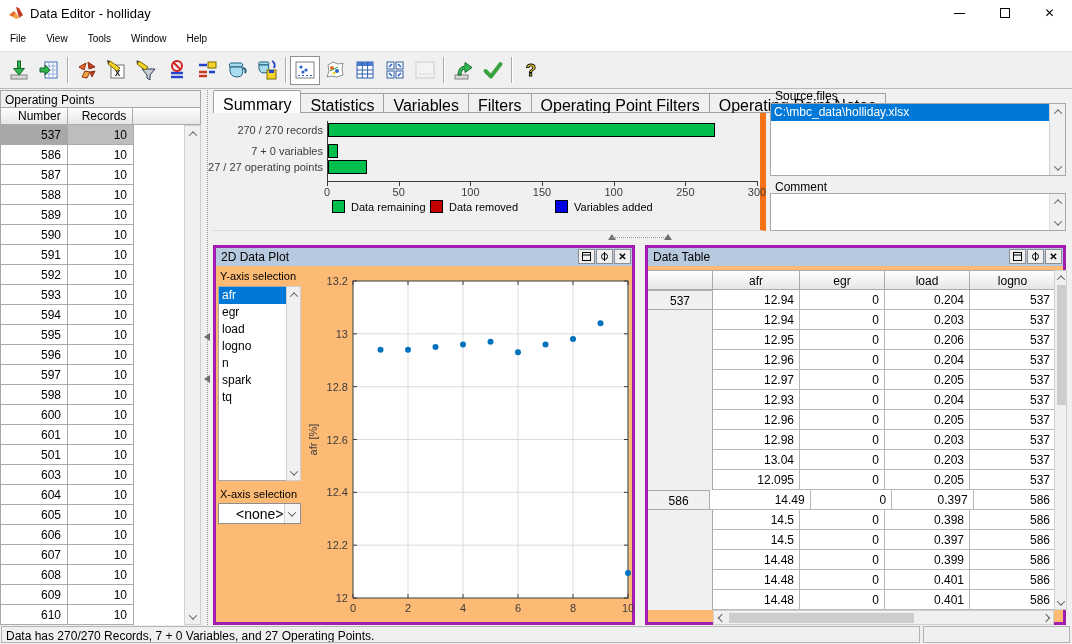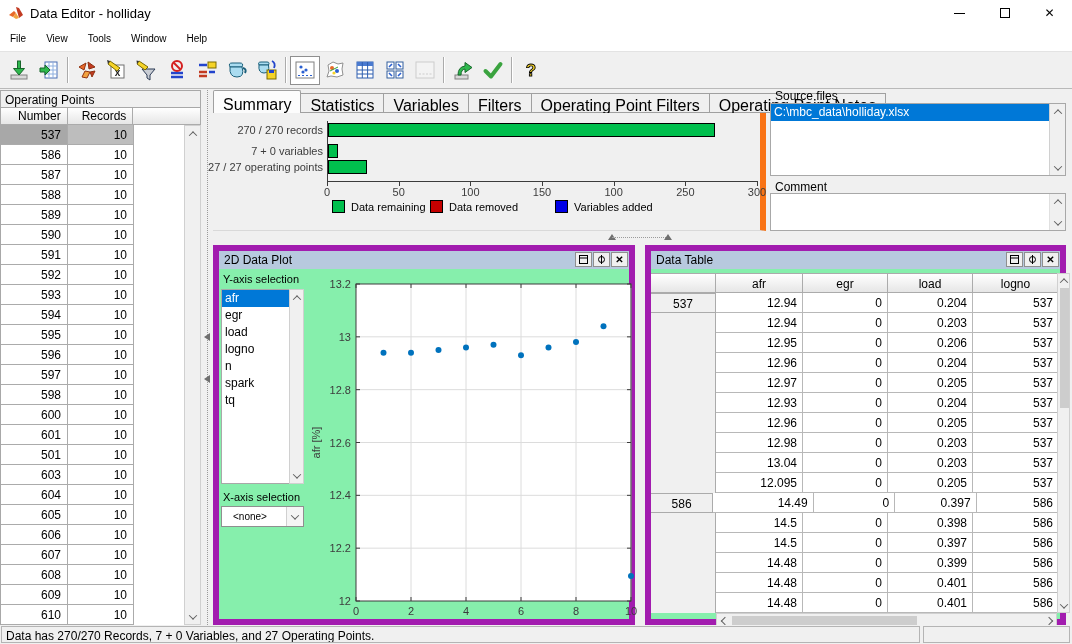--- a/index.html
+++ b/index.html
@@ -75,32 +75,32 @@
   .src-item { height:17px; padding:1px 3px; font-size:12px; white-space:nowrap; overflow:hidden; }
   .src-item.sel { background:#0078d7; color:#fff; }
   .comment-box { position:absolute; background:#fff; border:1px solid #a8a8a8; }
 
   
   .hsplit { position:absolute; left:600px; top:233px; width:80px; height:9px; }
   .hsplit .dots { position:absolute; left:12px; right:12px; top:4px; border-top:1px dotted #9a9a9a; }
   .tri-up { position:absolute; top:1px; width:0; height:0; border-left:4px solid transparent; border-right:4px solid transparent; border-bottom:6px solid #6e6e6e; }
 
   
-  .panel { position:absolute; background:#86efac; border:6px solid #a21caf; }
+  .panel { position:absolute; background:#fdba74; border:3px solid #a21caf; }
   .panel-header { position:absolute; left:0; top:0; right:0; height:18px; background:#b7c9de; display:flex; align-items:center; padding-left:5px; font-size:12px; }
   .panel-btns { position:absolute; right:1px; top:1px; display:flex; }
   .pbtn { width:17px; height:15px; background:#f0f0f0; border:1px solid #8f8f8f; margin-left:1px; display:flex; align-items:center; justify-content:center; font-size:10px; }
 
   
   .axis-label { position:absolute; font-size:11px; }
   .plot-list { position:absolute; left:2px; top:38px; width:68px; height:195px; background:#fff; border:1px solid #a8a8a8; border-right:none; }
   .pl-item { height:17px; padding:1px 3px; font-size:12px; }
   .pl-item.sel { background:#0078d7; color:#fff; }
   .dropdown { position:absolute; left:2px; top:255px; width:83px; height:21px; background:#fff; border:1px solid #8f8f8f; display:flex; align-items:center; }
-  .dropdown .dd-text { flex:1; padding-left:11px; font-size:10px; }
+  .dropdown .dd-text { flex:1; padding-left:17px; font-size:14px; }
   .dropdown .dd-btn { width:17px; height:100%; display:flex; align-items:center; justify-content:center; border-left:1px solid #d0d0d0; background:#f5f5f5; }
 
   
   .dt-colhdr { position:absolute; left:0; top:22px; height:20px; display:flex; }
   .dt-hcell { height:20px; background:linear-gradient(#ffffff,#e6e6e6); border-right:1px solid #ababab; border-bottom:1px solid #ababab; border-top:1px solid #ababab; text-align:center; padding-top:3px; font-size:12px; }
   .dt-rows { position:absolute; left:0; top:42px; width:408px; height:320px; background:#fff; overflow:hidden; }
   .dt-row { display:flex; height:20px; }
   .dt-rowhdr { width:65px; background:#f0f0f0; border-right:1px solid #ababab; text-align:center; padding-top:3px; }
   .dt-rowhdr.labeled { border-bottom:1px solid #ababab; border-top:1px solid #ababab; }
   .dt-cell { border-right:1px solid #b8b8b8; border-bottom:1px solid #b8b8b8; text-align:right; padding:3px 5px 0 0; height:20px; background:#fff; }

